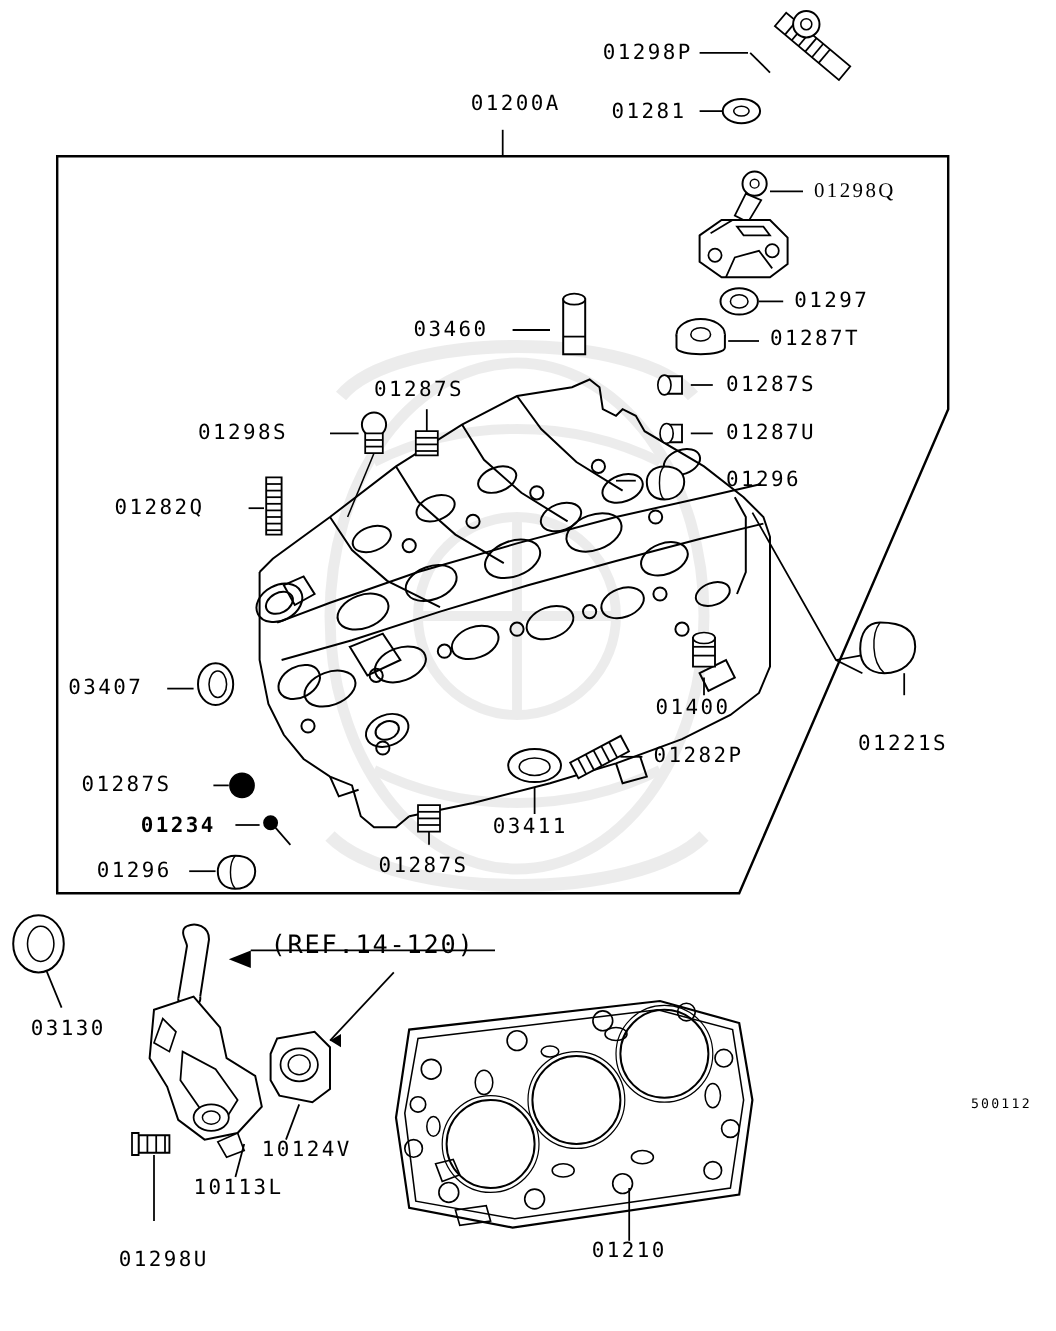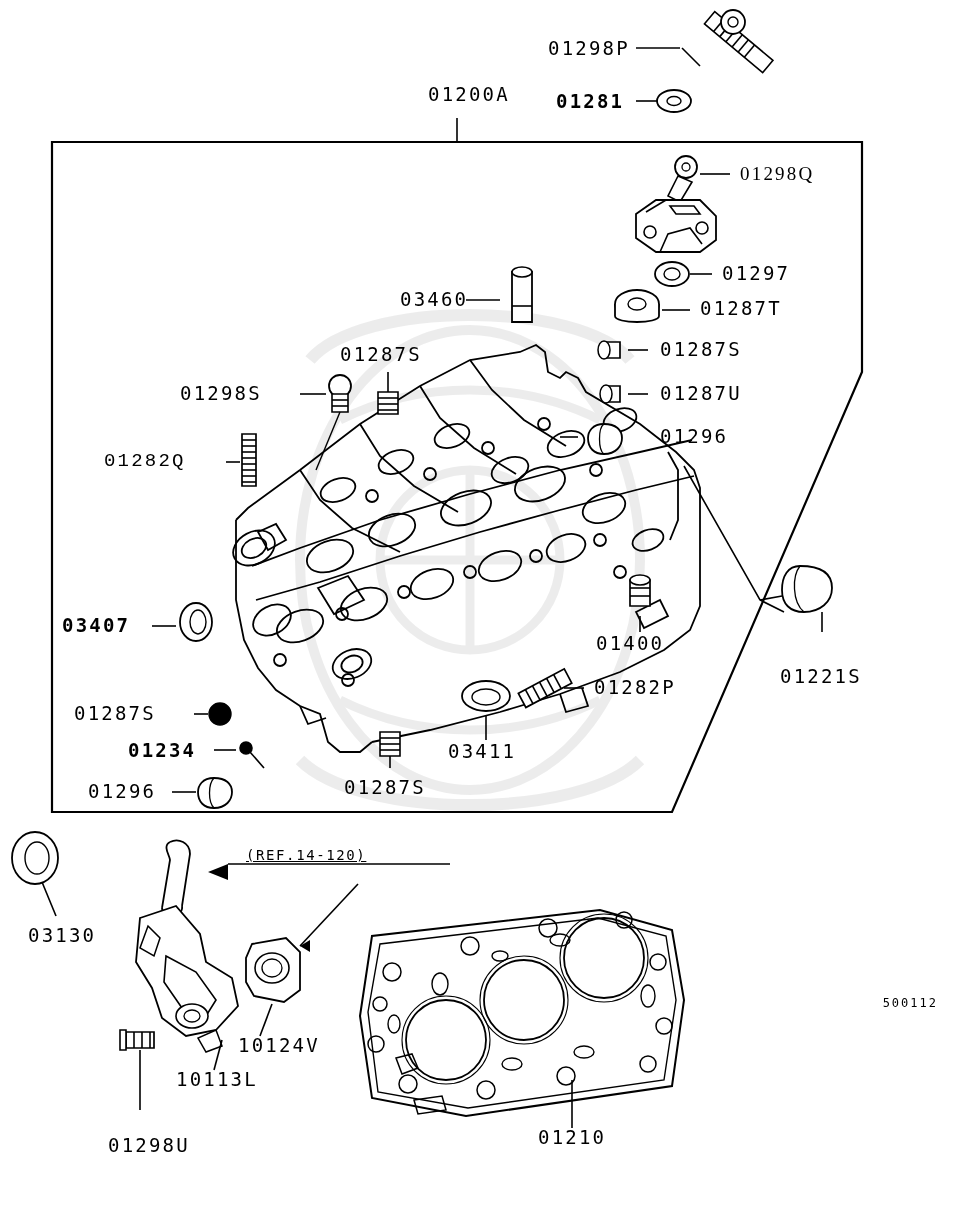--- a/index.html
+++ b/index.html
@@ -30,23 +30,22 @@
   .lbl {
     position: absolute;
     font-family: "DejaVu Sans Mono", monospace;
     font-size: 19px;
     letter-spacing: 2.2px;
     white-space: nowrap;
     color: #000;
     line-height: 1;
   }
   .lbl.ref {
-    font-size: 14px;
+    font-size: 23px;
     letter-spacing: 1.6px;
-    text-decoration: underline;
   }
   .diagno {
     position: absolute;
     right: 22px;
     bottom: 18px;
     font-family: "DejaVu Sans Mono", monospace;
     font-size: 12px;
     letter-spacing: 2px;
   }
 </style>
@@ -343,33 +342,33 @@
         <ellipse cx="512" cy="1064" rx="10" ry="6" fill="none" stroke="#000" stroke-width="1.4"></ellipse>
         <ellipse cx="440" cy="984" rx="8" ry="11" fill="none" stroke="#000" stroke-width="1.4"></ellipse>
         <ellipse cx="394" cy="1024" rx="6" ry="9" fill="none" stroke="#000" stroke-width="1.4"></ellipse>
       </g>
 
       <line x1="572" y1="1128" x2="572" y2="1080"></line>
     </g>
   </svg>
 
   <div class="lbl" style="left:548px; top:39px;">01298P</div>
-  <div class="lbl" style="left:556px; top:92px;font-weight:bold;">01281</div>
+  <div class="lbl" style="left:556px; top:92px;">01281</div>
   <div class="lbl" style="left:408px; top:85px;margin-left:20px;">01200A</div>
   <div class="lbl" style="left:740px; top:164px;font-family:Liberation Serif, serif;">01298Q</div>
   <div class="lbl" style="left:722px; top:264px;">01297</div>
   <div class="lbl" style="left:700px; top:299px;">01287T</div>
   <div class="lbl" style="left:660px; top:340px;">01287S</div>
   <div class="lbl" style="left:660px; top:384px;">01287U</div>
   <div class="lbl" style="left:660px; top:427px;">01296</div>
-  <div class="lbl" style="left:400px; top:290px;">03460</div>
+  <div class="lbl" style="left:376px; top:290px;">03460</div>
   <div class="lbl" style="left:340px; top:345px;">01287S</div>
   <div class="lbl" style="left:180px; top:384px;">01298S</div>
-  <div class="lbl" style="left:104px; top:452px;font-family:Liberation Mono, monospace;">01282Q</div>
-  <div class="lbl" style="left:62px; top:616px;font-weight:bold;">03407</div>
+  <div class="lbl" style="left:104px; top:452px;">01282Q</div>
+  <div class="lbl" style="left:62px; top:616px;">03407</div>
   <div class="lbl" style="left:596px; top:634px;">01400</div>
   <div class="lbl" style="left:594px; top:678px;">01282P</div>
   <div class="lbl" style="left:780px; top:667px;">01221S</div>
   <div class="lbl" style="left:74px; top:704px;">01287S</div>
   <div class="lbl" style="left:128px; top:741px;font-weight:bold;">01234</div>
   <div class="lbl" style="left:88px; top:782px;">01296</div>
   <div class="lbl" style="left:344px; top:778px;">01287S</div>
   <div class="lbl" style="left:448px; top:742px;">03411</div>
   <div class="lbl" style="left:28px; top:926px;">03130</div>
   <div class="lbl ref" style="left:246px; top:848px;">(REF.14-120)</div>

